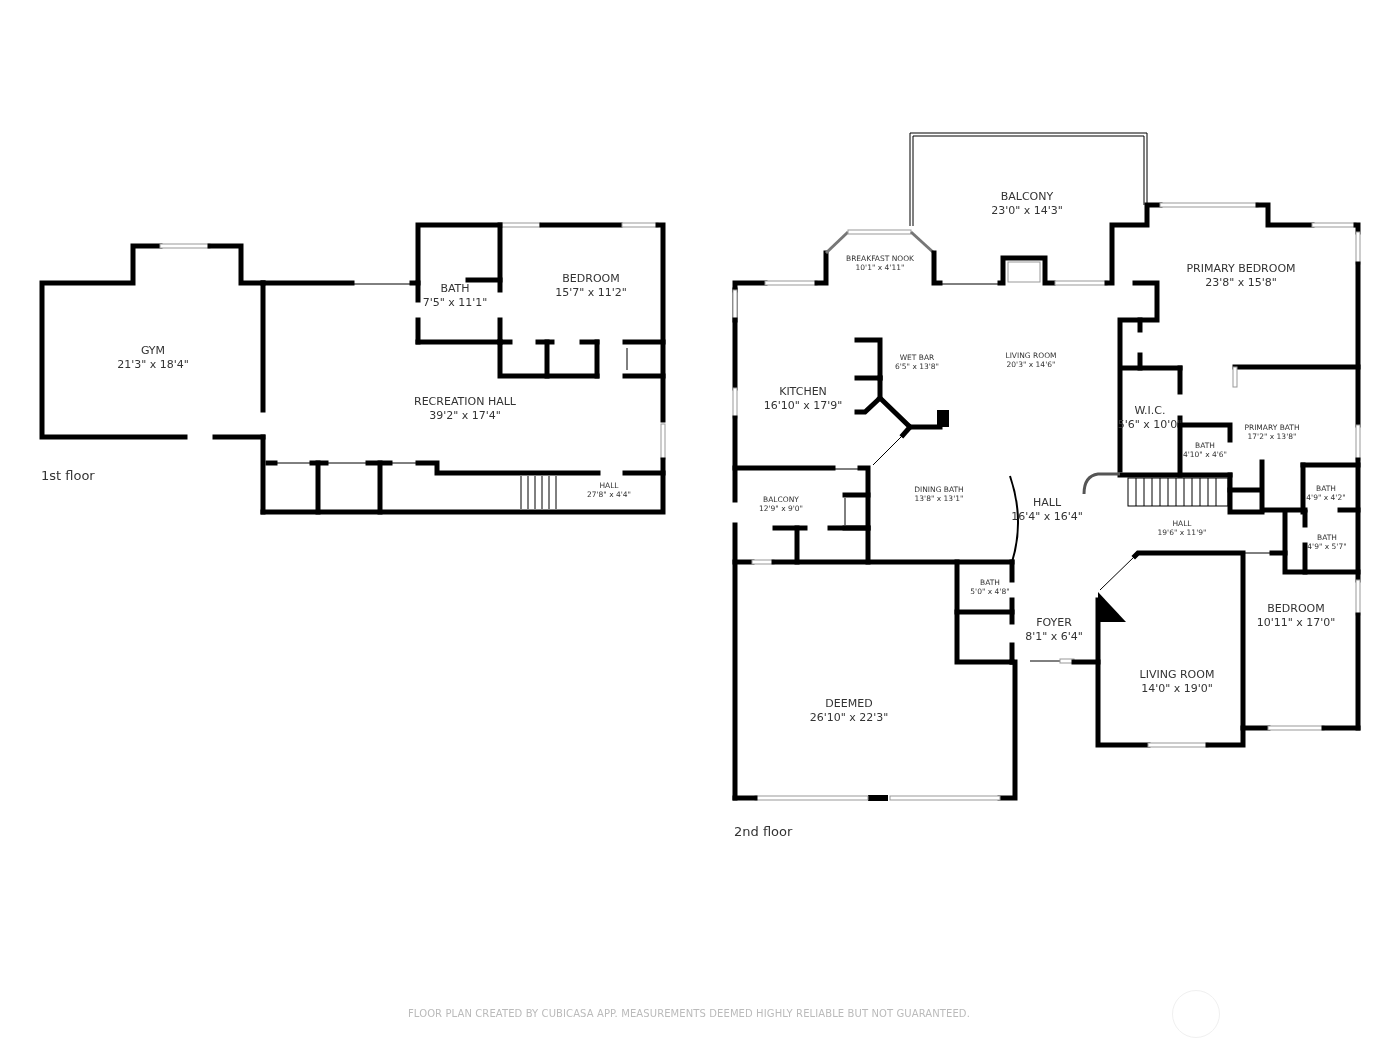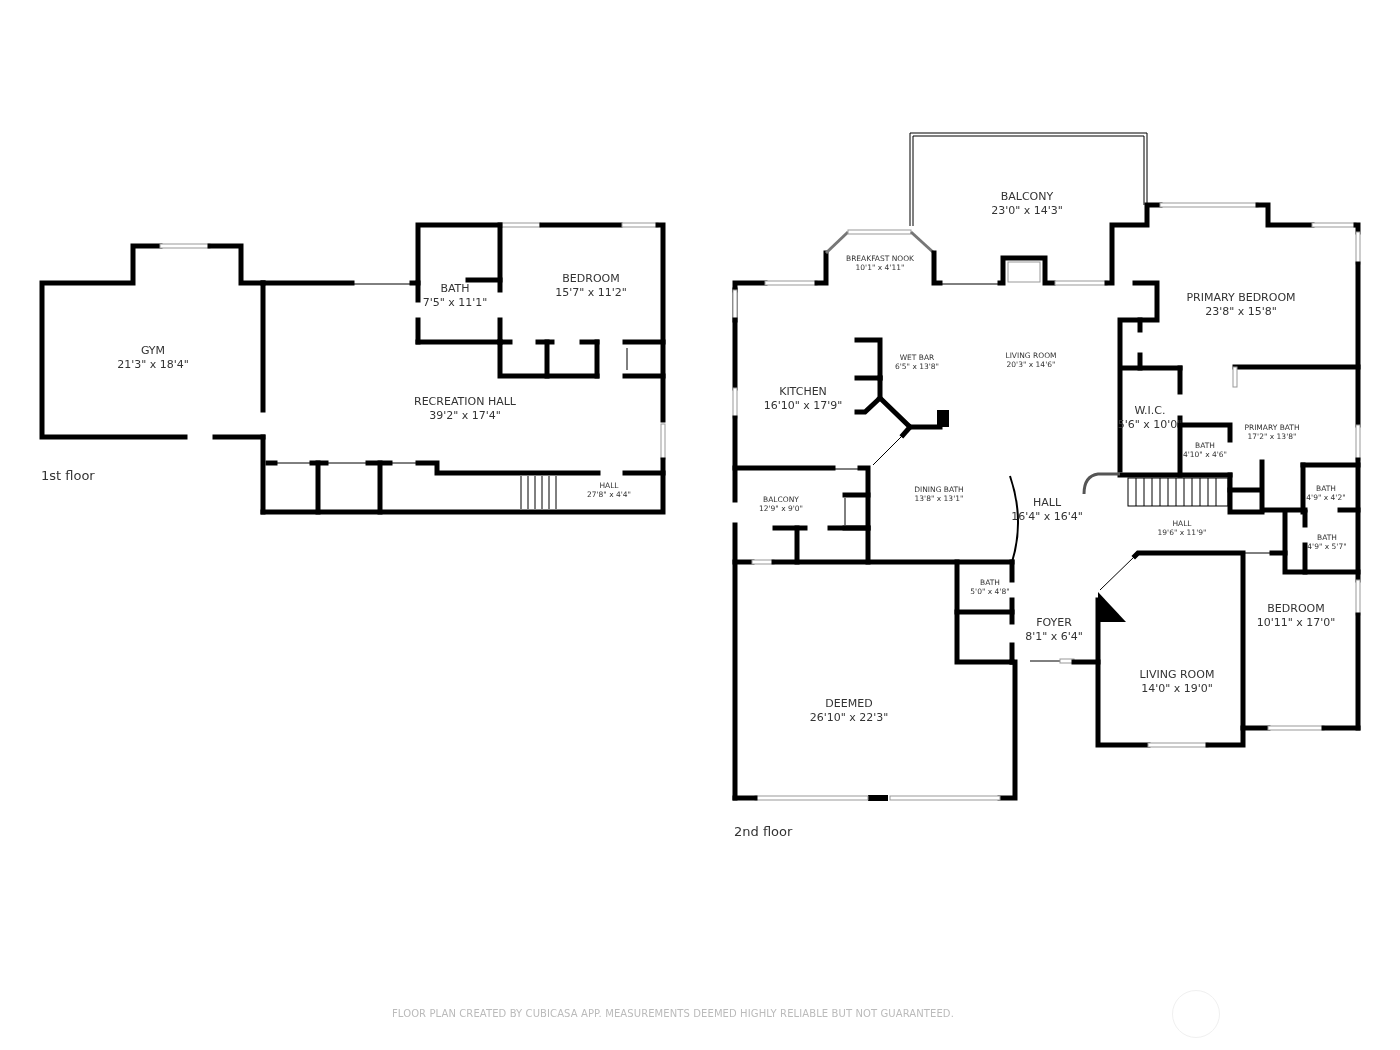--- a/index.html
+++ b/index.html
@@ -7,21 +7,21 @@
   svg{position:absolute;left:0;top:0;}
   .wall{stroke:#000;stroke-width:5;fill:none;stroke-linecap:square;}
   .thin{stroke:#000;stroke-width:1;fill:none;}
   .win{stroke:#999;stroke-width:1;fill:#fff;}
   .lbl{position:absolute;transform:translate(-50%,-50%);text-align:center;color:#333;white-space:nowrap;line-height:1.25;}
   .lbl .n{display:block;}
   .lbl .d{display:block;}
   .lg{font-size:11px;}
   .sm{font-size:7.5px;text-align:center;}
   .floor-label{position:absolute;font-size:13px;color:#333;}
-  .disclaimer{position:absolute;left:392px;top:1008px;font-size:10px;color:#bbb;letter-spacing:0.1px;}
+  .disclaimer{position:absolute;left:408px;top:1008px;font-size:10px;color:#bbb;letter-spacing:0.1px;}
   .logo{position:absolute;left:1172px;top:990px;width:46px;height:46px;border-radius:50%;border:1px solid #f0f0f0;}
 </style>
 </head>
 <body>
 
 <svg width="1400" height="1050">
 
   <g>
 
     <polyline class="wall" points="185,437 42,437 42,283 133,283 133,246 160,246"></polyline>
@@ -228,21 +228,21 @@
 <div class="floor-label" style="left:41px;top:468px">1st floor</div>
 
 <div class="lbl lg" style="left:1027px;top:204px">
   <span class="n">BALCONY</span>
   <span class="d">23'0" x 14'3"</span>
 </div>
 <div class="lbl sm" style="left:880px;top:263px">
   <span class="n">BREAKFAST NOOK</span>
   <span class="d">10'1" x 4'11"</span>
 </div>
-<div class="lbl lg" style="left:1241px;top:305px">
+<div class="lbl lg" style="left:1241px;top:276px">
   <span class="n">PRIMARY BEDROOM</span>
   <span class="d">23'8" x 15'8"</span>
 </div>
 <div class="lbl sm" style="left:917px;top:362px">
   <span class="n">WET BAR</span>
   <span class="d">6'5" x 13'8"</span>
 </div>
 <div class="lbl sm" style="left:1031px;top:360px">
   <span class="n">LIVING ROOM</span>
   <span class="d">20'3" x 14'6"</span>

